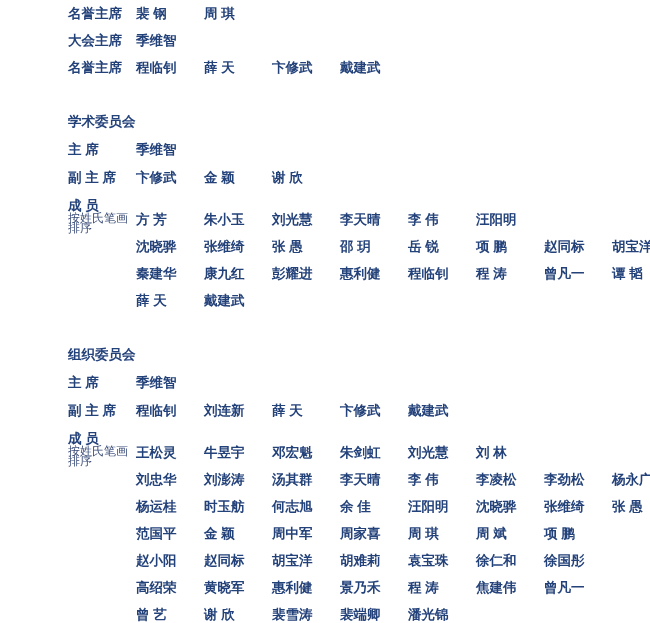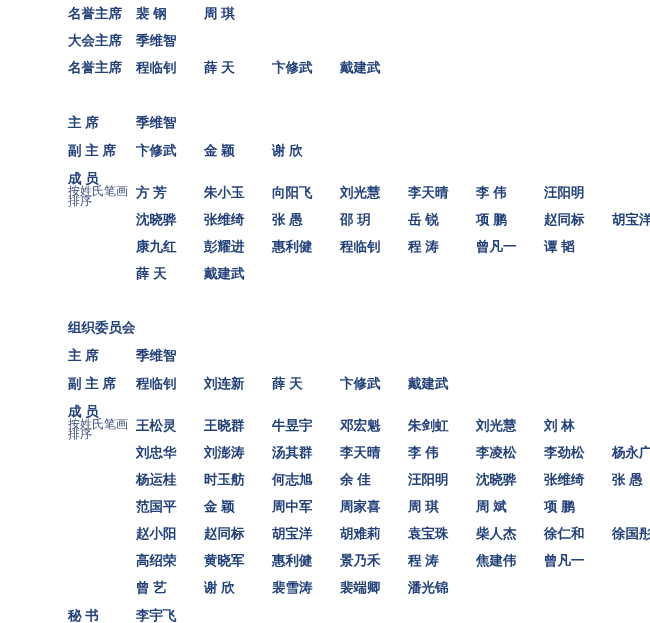--- a/index.html
+++ b/index.html
@@ -103,40 +103,40 @@
           <div class="ltext four">名誉主席</div>
         </div>
         <div class="names">
           <div class="name">程临钊</div>
           <div class="name">薛  天</div>
           <div class="name">卞修武</div>
           <div class="name">戴建武</div>
         </div>
       </div>
       <div class="gap-lg"></div>
+      <div class="section-title">学术委员会</div>
       <div class="row">
         <div class="labelbox"><div class="ltext">主    席</div></div>
         <div class="names">
           <div class="name">季维智</div>
         </div>
       </div>
       <div class="row">
         <div class="labelbox"><div class="ltext">副 主 席</div></div>
         <div class="names">
           <div class="name">卞修武</div>
           <div class="name">金  颖</div>
           <div class="name">谢  欣</div>
         </div>
       </div>
       <div class="row">
         <div class="labelbox"><div class="ltext">成    员</div><span class="label-sub">按姓氏笔画排序</span></div>
         <div class="names">
           <div class="name">方  芳</div>
           <div class="name">朱小玉</div>
-          <div class="name">向阳飞</div>
           <div class="name">刘光慧</div>
           <div class="name">李天晴</div>
           <div class="name">李  伟</div>
           <div class="name">汪阳明</div>
         </div>
       </div>
       <div class="row">
         <div class="labelbox"><div class="ltext"></div></div>
         <div class="names">
           <div class="name">沈晓骅</div>
@@ -145,20 +145,21 @@
           <div class="name">邵  玥</div>
           <div class="name">岳  锐</div>
           <div class="name">项  鹏</div>
           <div class="name">赵同标</div>
           <div class="name">胡宝洋</div>
         </div>
       </div>
       <div class="row">
         <div class="labelbox"><div class="ltext"></div></div>
         <div class="names">
+          <div class="name">秦建华</div>
           <div class="name">康九红</div>
           <div class="name">彭耀进</div>
           <div class="name">惠利健</div>
           <div class="name">程临钊</div>
           <div class="name">程  涛</div>
           <div class="name">曾凡一</div>
           <div class="name">谭  韬</div>
         </div>
       </div>
       <div class="row">
@@ -183,21 +184,20 @@
           <div class="name">刘连新</div>
           <div class="name">薛  天</div>
           <div class="name">卞修武</div>
           <div class="name">戴建武</div>
         </div>
       </div>
       <div class="row">
         <div class="labelbox"><div class="ltext">成    员</div><span class="label-sub">按姓氏笔画排序</span></div>
         <div class="names">
           <div class="name">王松灵</div>
-          <div class="name">王晓群</div>
           <div class="name">牛昱宇</div>
           <div class="name">邓宏魁</div>
           <div class="name">朱剑虹</div>
           <div class="name">刘光慧</div>
           <div class="name">刘  林</div>
         </div>
       </div>
       <div class="row">
         <div class="labelbox"><div class="ltext"></div></div>
         <div class="names">
@@ -237,21 +237,20 @@
         </div>
       </div>
       <div class="row">
         <div class="labelbox"><div class="ltext"></div></div>
         <div class="names">
           <div class="name">赵小阳</div>
           <div class="name">赵同标</div>
           <div class="name">胡宝洋</div>
           <div class="name">胡难莉</div>
           <div class="name">袁宝珠</div>
-          <div class="name">柴人杰</div>
           <div class="name">徐仁和</div>
           <div class="name">徐国彤</div>
         </div>
       </div>
       <div class="row">
         <div class="labelbox"><div class="ltext"></div></div>
         <div class="names">
           <div class="name">高绍荣</div>
           <div class="name">黄晓军</div>
           <div class="name">惠利健</div>

